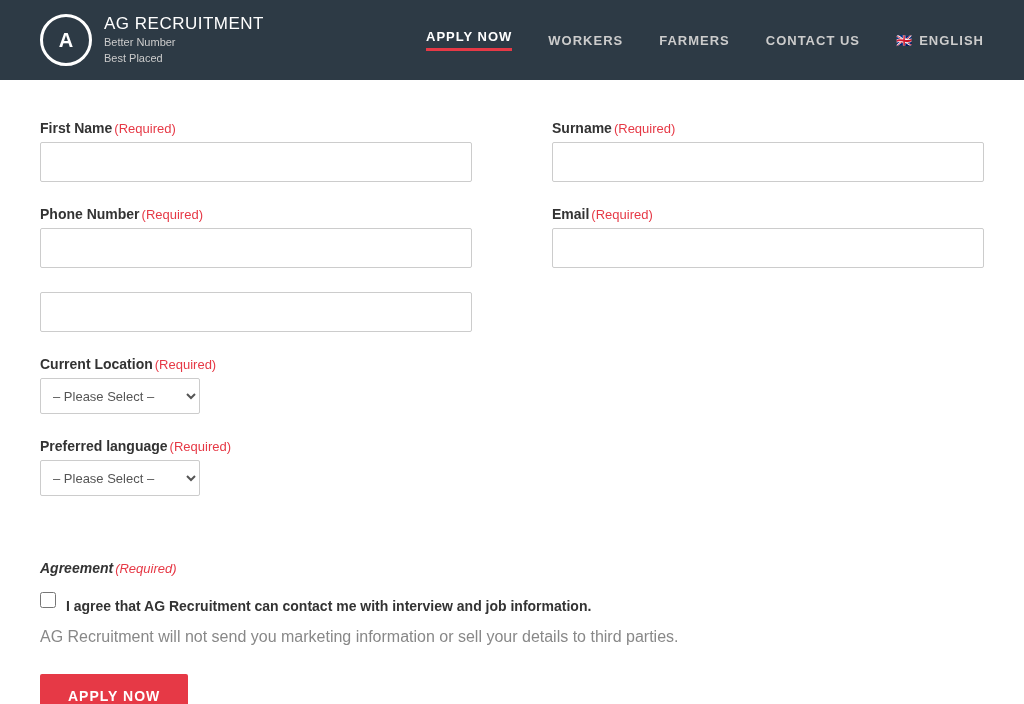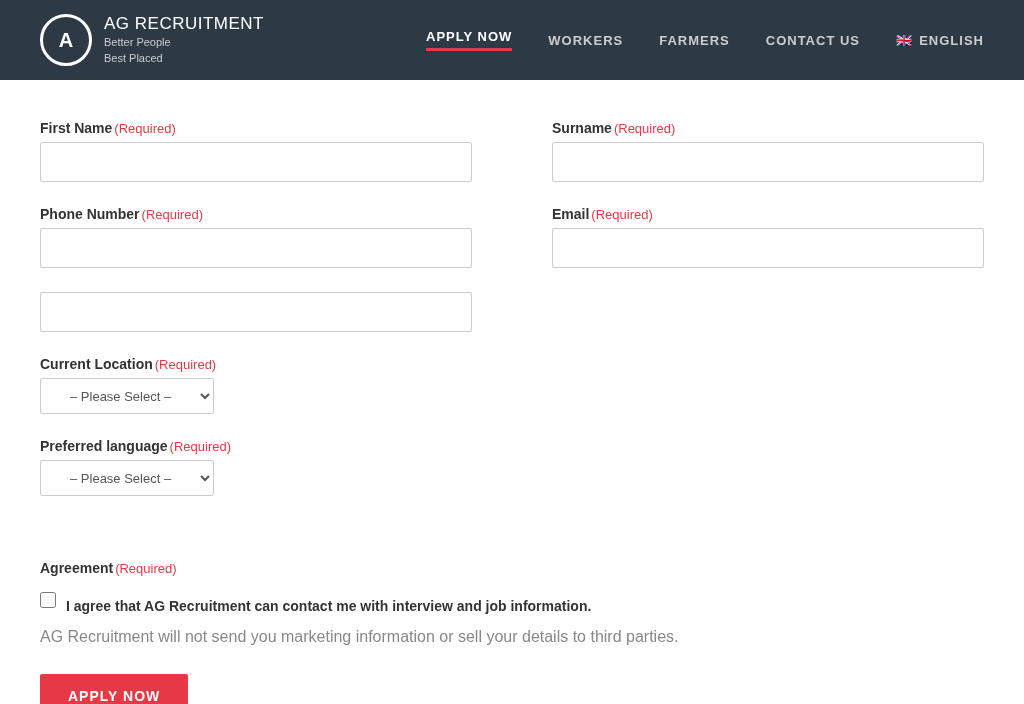--- a/index.html
+++ b/index.html
@@ -135,41 +135,42 @@
       border-radius: 2px;
       padding: 8px 10px;
       font-size: 14px;
       outline: none;
     }
 
     select {
       height: 36px;
       border: 1px solid #ccc;
       border-radius: 2px;
-      padding: 6px 25px;
+      padding: 6px 8px;
       font-size: 13px;
       color: #555;
       background: #fff;
       cursor: pointer;
       min-width: 160px;
     }
 
     .spacer {
       height: 20px;
     }
 
     .agreement-section {
       margin-top: 20px;
     }
 
     .agreement-section label.agreement-label {
       font-size: 14px;
       font-weight: bold;
       color: #333;
       margin-bottom: 10px;
+      font-style: italic;
     }
 
     .agreement-checkbox-row {
       display: flex;
       align-items: center;
       gap: 10px;
       margin-top: 8px;
     }
 
     .agreement-checkbox-row input[type="checkbox"] {
@@ -207,21 +208,21 @@
   </style>
 </head>
 <body>
 
 <header>
   <div class="logo-area">
     <div class="logo-circle">A</div>
     <div class="logo-text">
       <div class="brand-name">AG RECRUITMENT</div>
       <div class="tagline">
-        <span>Better People</span><br>
+        <span>Better Number</span><br>
         <span>Best Placed</span>
       </div>
     </div>
   </div>
 
   <nav>
     <a class="nav-item active">APPLY NOW</a>
     <a class="nav-item">WORKERS</a>
     <a class="nav-item">FARMERS</a>
     <a class="nav-item">CONTACT US</a>

